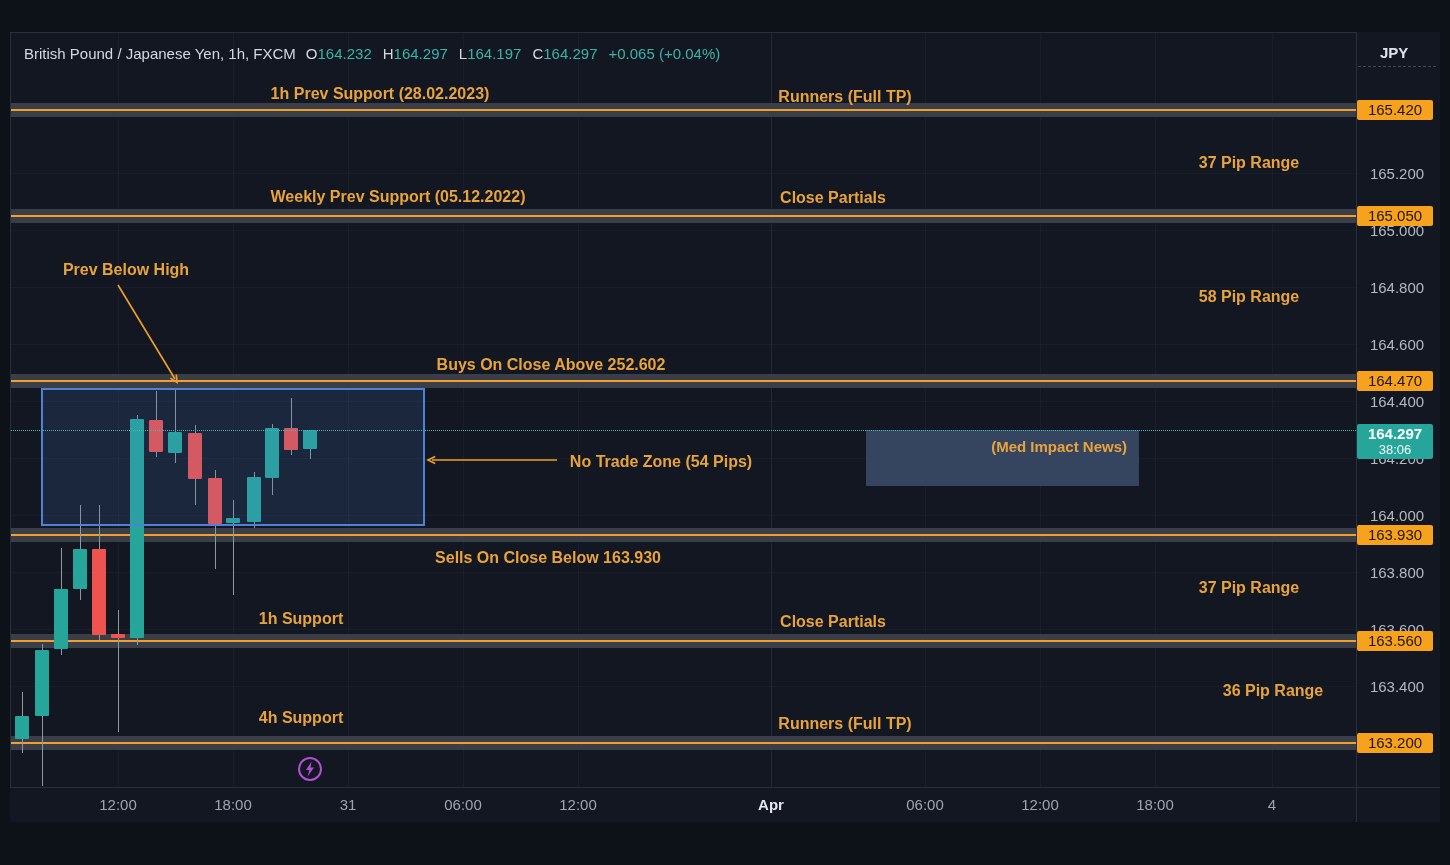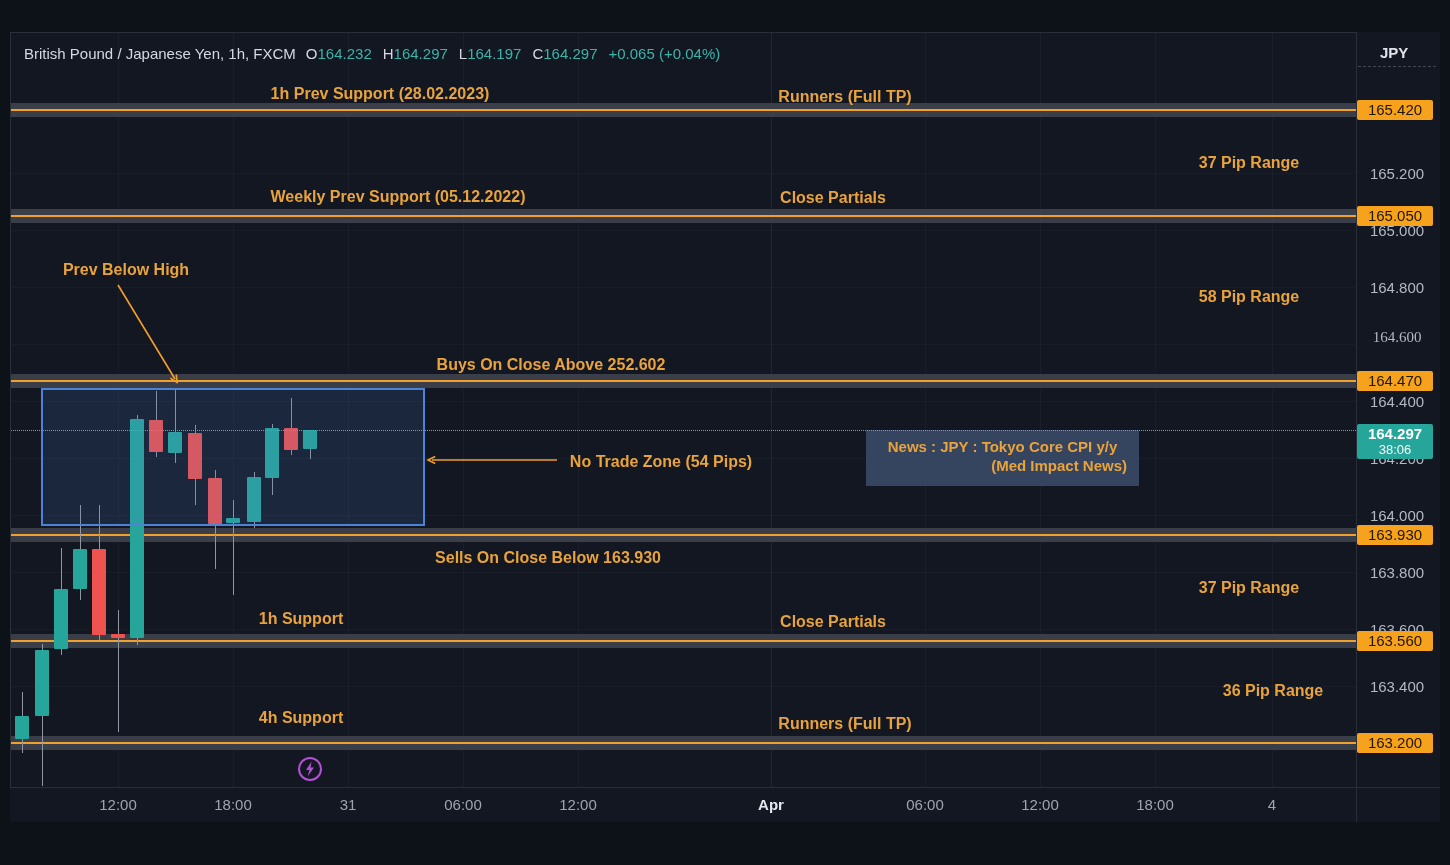--- a/index.html
+++ b/index.html
@@ -131,21 +131,20 @@
       <div class="body up" style="left: 265px; top: 428.058px; height: 49.91px;"></div>
       <div class="wick" style="left: 291px; top: 398.112px; height: 57.04px;"></div>
       <div class="body down" style="left: 284px; top: 428.058px; height: 21.9604px;"></div>
       <div class="wick" style="left: 310px; top: 430.34px; height: 28.52px;"></div>
       <div class="body up" style="left: 303px; top: 430.34px; height: 18.538px;"></div>
     </div>
 
   <div class="dotted-line" id="cur-line" style="top: 430px;"></div>
 
   <div class="news-box">
-    <div class="l1">News : JPY : Tokyo Core CPI y/y</div>
     <div class="l2">(Med Impact News)</div>
   </div>
 
   <div class="overlay" id="layer-annos">
       <div class="anno" style="left: 380px; top: 94px;">1h Prev Support (28.02.2023)</div>
       <div class="anno" style="left: 845px; top: 97px;">Runners (Full TP)</div>
       <div class="anno" style="left: 1249px; top: 163px;">37 Pip Range</div>
       <div class="anno" style="left: 398px; top: 197px;">Weekly Prev Support (05.12.2022)</div>
       <div class="anno" style="left: 833px; top: 198px;">Close Partials</div>
       <div class="anno" style="left: 126px; top: 270px;">Prev Below High</div>
@@ -186,21 +185,21 @@
   <div id="layer-pticks" class="overlay">
       <div class="plabel" style="top: 110px;">165.420</div>
       <div class="plabel" style="top: 216px;">165.050</div>
       <div class="plabel" style="top: 381px;">164.470</div>
       <div class="plabel" style="top: 535px;">163.930</div>
       <div class="plabel" style="top: 641px;">163.560</div>
       <div class="plabel" style="top: 743px;">163.200</div>
       <div class="ptick" style="top: 173px;">165.200</div>
       <div class="ptick" style="top: 230px;">165.000</div>
       <div class="ptick" style="top: 287px;">164.800</div>
-      <div class="ptick" style="top: 337px; font-family: Liberation Serif, serif;">164.600</div>
+      <div class="ptick" style="top: 344px;">164.600</div>
       <div class="ptick" style="top: 401px;">164.400</div>
       <div class="ptick" style="top: 458px;">164.200</div>
       <div class="ptick" style="top: 515px;">164.000</div>
       <div class="ptick" style="top: 572px;">163.800</div>
       <div class="ptick" style="top: 629px;">163.600</div>
       <div class="ptick" style="top: 686px;">163.400</div>
     </div>
 
   <div class="cur-label">
     <div class="pv">164.297</div>

